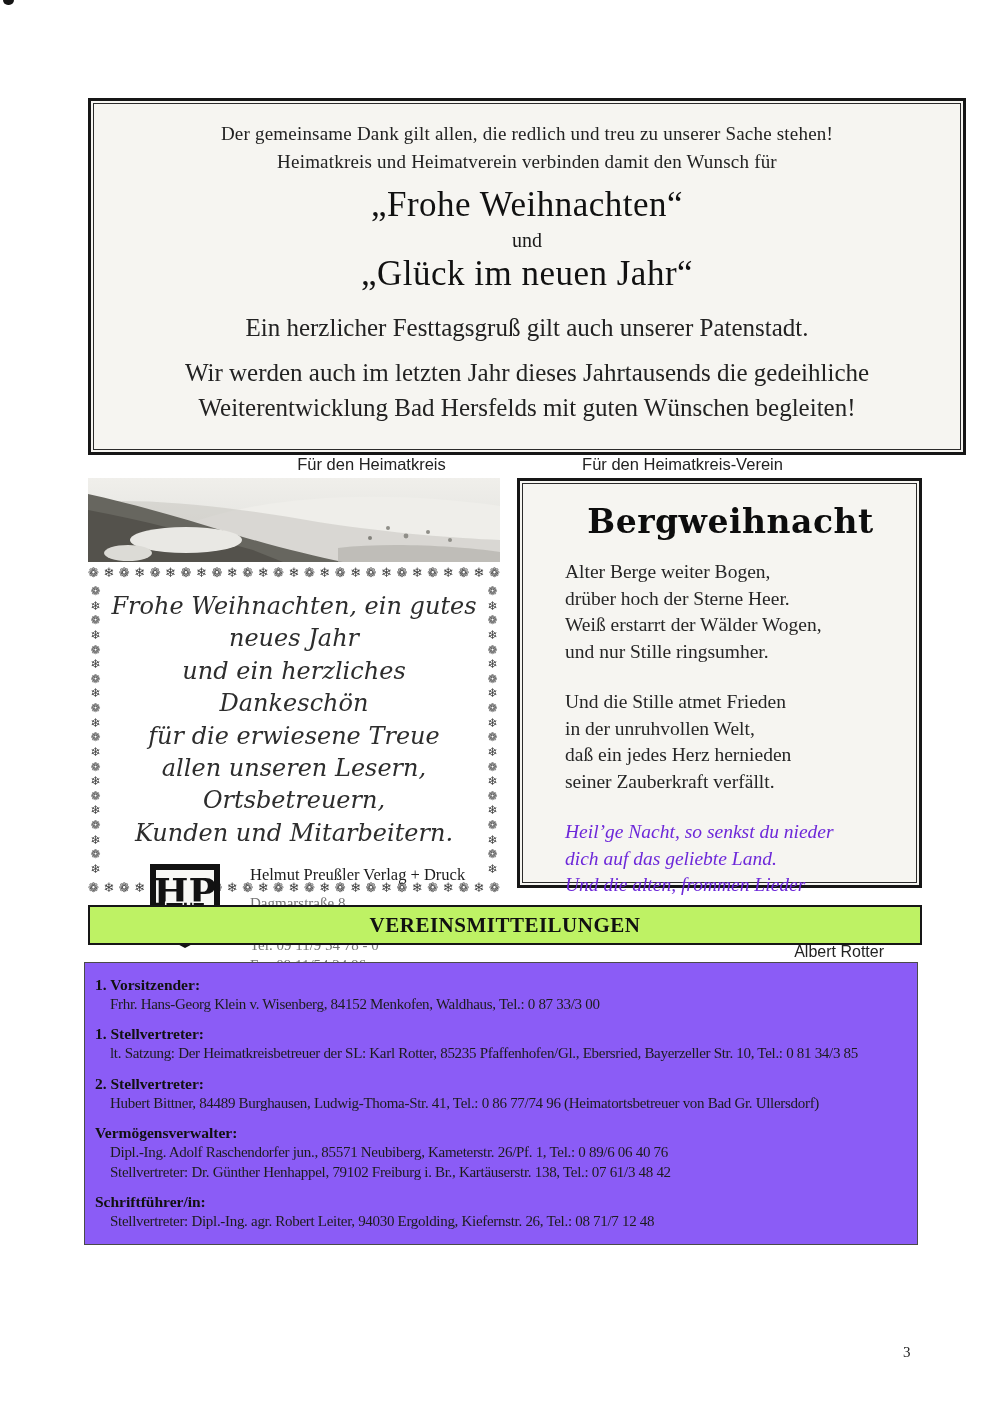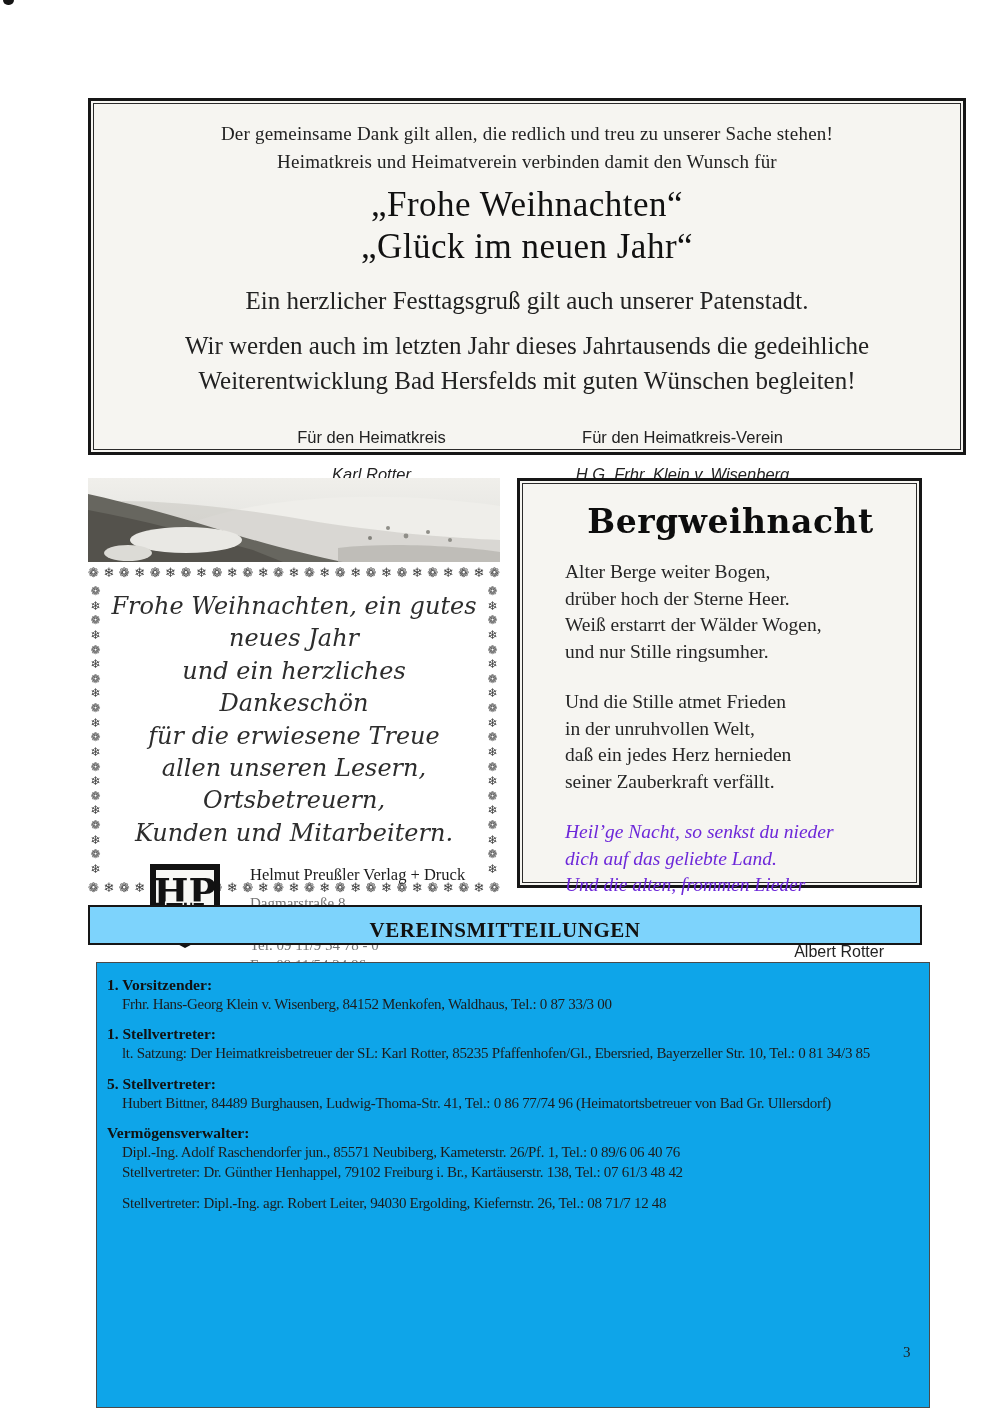--- a/index.html
+++ b/index.html
@@ -46,42 +46,43 @@
   .company{font-size:16.5px;color:#1c1c1c;margin-bottom:8px;}
   .addr-line{font-size:15px;line-height:1.38;color:#737373;}
   
   .poem-box{left:517px;top:478px;width:405px;height:410px;}
   .poem-content{padding:18px 20px 0 42px;}
   .poem-title{text-align:center;font-family:"DejaVu Serif", serif;font-weight:900;font-size:33px;letter-spacing:.5px;color:#0d0d0d;margin-bottom:18px;}
   .stanza{white-space:pre-line;font-size:19.5px;line-height:1.36;color:#262626;margin-bottom:24px;}
   .stanza.faint{color:#6d28d9;font-style:italic;}
   .poem-author{text-align:right;padding-right:12px;font-family:"Liberation Sans", sans-serif;font-size:16px;color:#222;margin-top:-6px;}
   
-  .section-bar{position:absolute;left:88px;top:905px;width:834px;height:40px;border:2px solid #161616;background:#7dd3fc;box-sizing:border-box;display:flex;align-items:flex-end;justify-content:center;}
+  .section-bar{position:absolute;left:88px;top:905px;width:834px;height:40px;border:2px solid #161616;background:#bef264;box-sizing:border-box;display:flex;align-items:center;justify-content:center;}
   .section-title{font-weight:bold;font-size:21px;letter-spacing:.5px;color:#111;}
   
-  .notices-box{position:absolute;left:96px;top:962px;width:834px;height:446px;border:1px solid #4a4a4a;background:#0ea5e9;box-sizing:border-box;padding:13px 10px 0 10px;}
+  .notices-box{position:absolute;left:84px;top:962px;width:834px;height:283px;border:1px solid #4a4a4a;background:#8b5cf6;box-sizing:border-box;padding:13px 10px 0 10px;}
   .notice{margin-bottom:11px;}
   .notice-label{font-weight:bold;font-size:15.5px;color:#111;}
   .notice-line{padding-left:15px;font-size:15px;line-height:1.35;letter-spacing:-0.3px;color:#1c1c1c;}
   .notice-line.justify{text-align:justify;}
   
   .page-number{position:absolute;left:903px;top:1344px;font-size:15px;color:#222;}
 </style>
 </head>
 <body>
 
 <div class="artifact"></div>
 
 <div class="dbl-box greeting-box">
   <div class="dbl-inner">
     <div class="greeting-content">
       <div class="g-line">Der gemeinsame Dank gilt allen, die redlich und treu zu unserer Sache stehen!</div>
       <div class="g-line">Heimatkreis und Heimatverein verbinden damit den Wunsch für</div>
       <div class="g-head">„Frohe Weihnachten“</div>
+      <div class="g-und">und</div>
       <div class="g-head" style="margin-top:2px;">„Glück im neuen Jahr“</div>
       <div class="g-para" style="margin-top:16px;">Ein herzlicher Festtagsgruß gilt auch unserer Patenstadt.</div>
       <div class="g-para" style="white-space:pre-line;margin-top:10px;">Wir werden auch im letzten Jahr dieses Jahrtausends die gedeihliche
 Weiterentwicklung Bad Hersfelds mit guten Wünschen begleiten!</div>
       <div class="g-sigs">
         <div class="g-sig">
           <div class="g-sig-org">Für den Heimatkreis</div>
           <div class="g-sig-name">Karl Rotter</div>
         </div>
         <div class="g-sig">
@@ -278,26 +279,27 @@
 <div class="notices-box">
   <div class="notice">
     <div class="notice-label">1.  Vorsitzender:</div>
     <div class="notice-line">Frhr. Hans-Georg Klein v. Wisenberg, 84152 Menkofen, Waldhaus, Tel.: 0 87 33/3 00</div>
   </div>
   <div class="notice">
     <div class="notice-label">1.  Stellvertreter:</div>
     <div class="notice-line justify">lt. Satzung: Der Heimatkreisbetreuer der SL: Karl Rotter, 85235 Pfaffenhofen/Gl., Ebersried, Bayerzeller Str. 10, Tel.: 0 81 34/3 85</div>
   </div>
   <div class="notice">
-    <div class="notice-label">5.  Stellvertreter:</div>
+    <div class="notice-label">2.  Stellvertreter:</div>
     <div class="notice-line">Hubert Bittner, 84489 Burghausen, Ludwig-Thoma-Str. 41, Tel.: 0 86 77/74 96 (Heimatortsbetreuer von Bad Gr. Ullersdorf)</div>
   </div>
   <div class="notice">
     <div class="notice-label">Vermögensverwalter:</div>
     <div class="notice-line">Dipl.-Ing. Adolf Raschendorfer jun., 85571 Neubiberg, Kameterstr. 26/Pf. 1, Tel.: 0 89/6 06 40 76</div>
     <div class="notice-line">Stellvertreter: Dr. Günther Henhappel, 79102 Freiburg i. Br., Kartäuserstr. 138, Tel.: 07 61/3 48 42</div>
   </div>
   <div class="notice">
+    <div class="notice-label">Schriftführer/in:</div>
     <div class="notice-line">Stellvertreter: Dipl.-Ing. agr. Robert Leiter, 94030 Ergolding, Kiefernstr. 26, Tel.: 08 71/7 12  48</div>
   </div>
 </div>
 
 <div class="page-number">3</div>
 
 </body></html>

